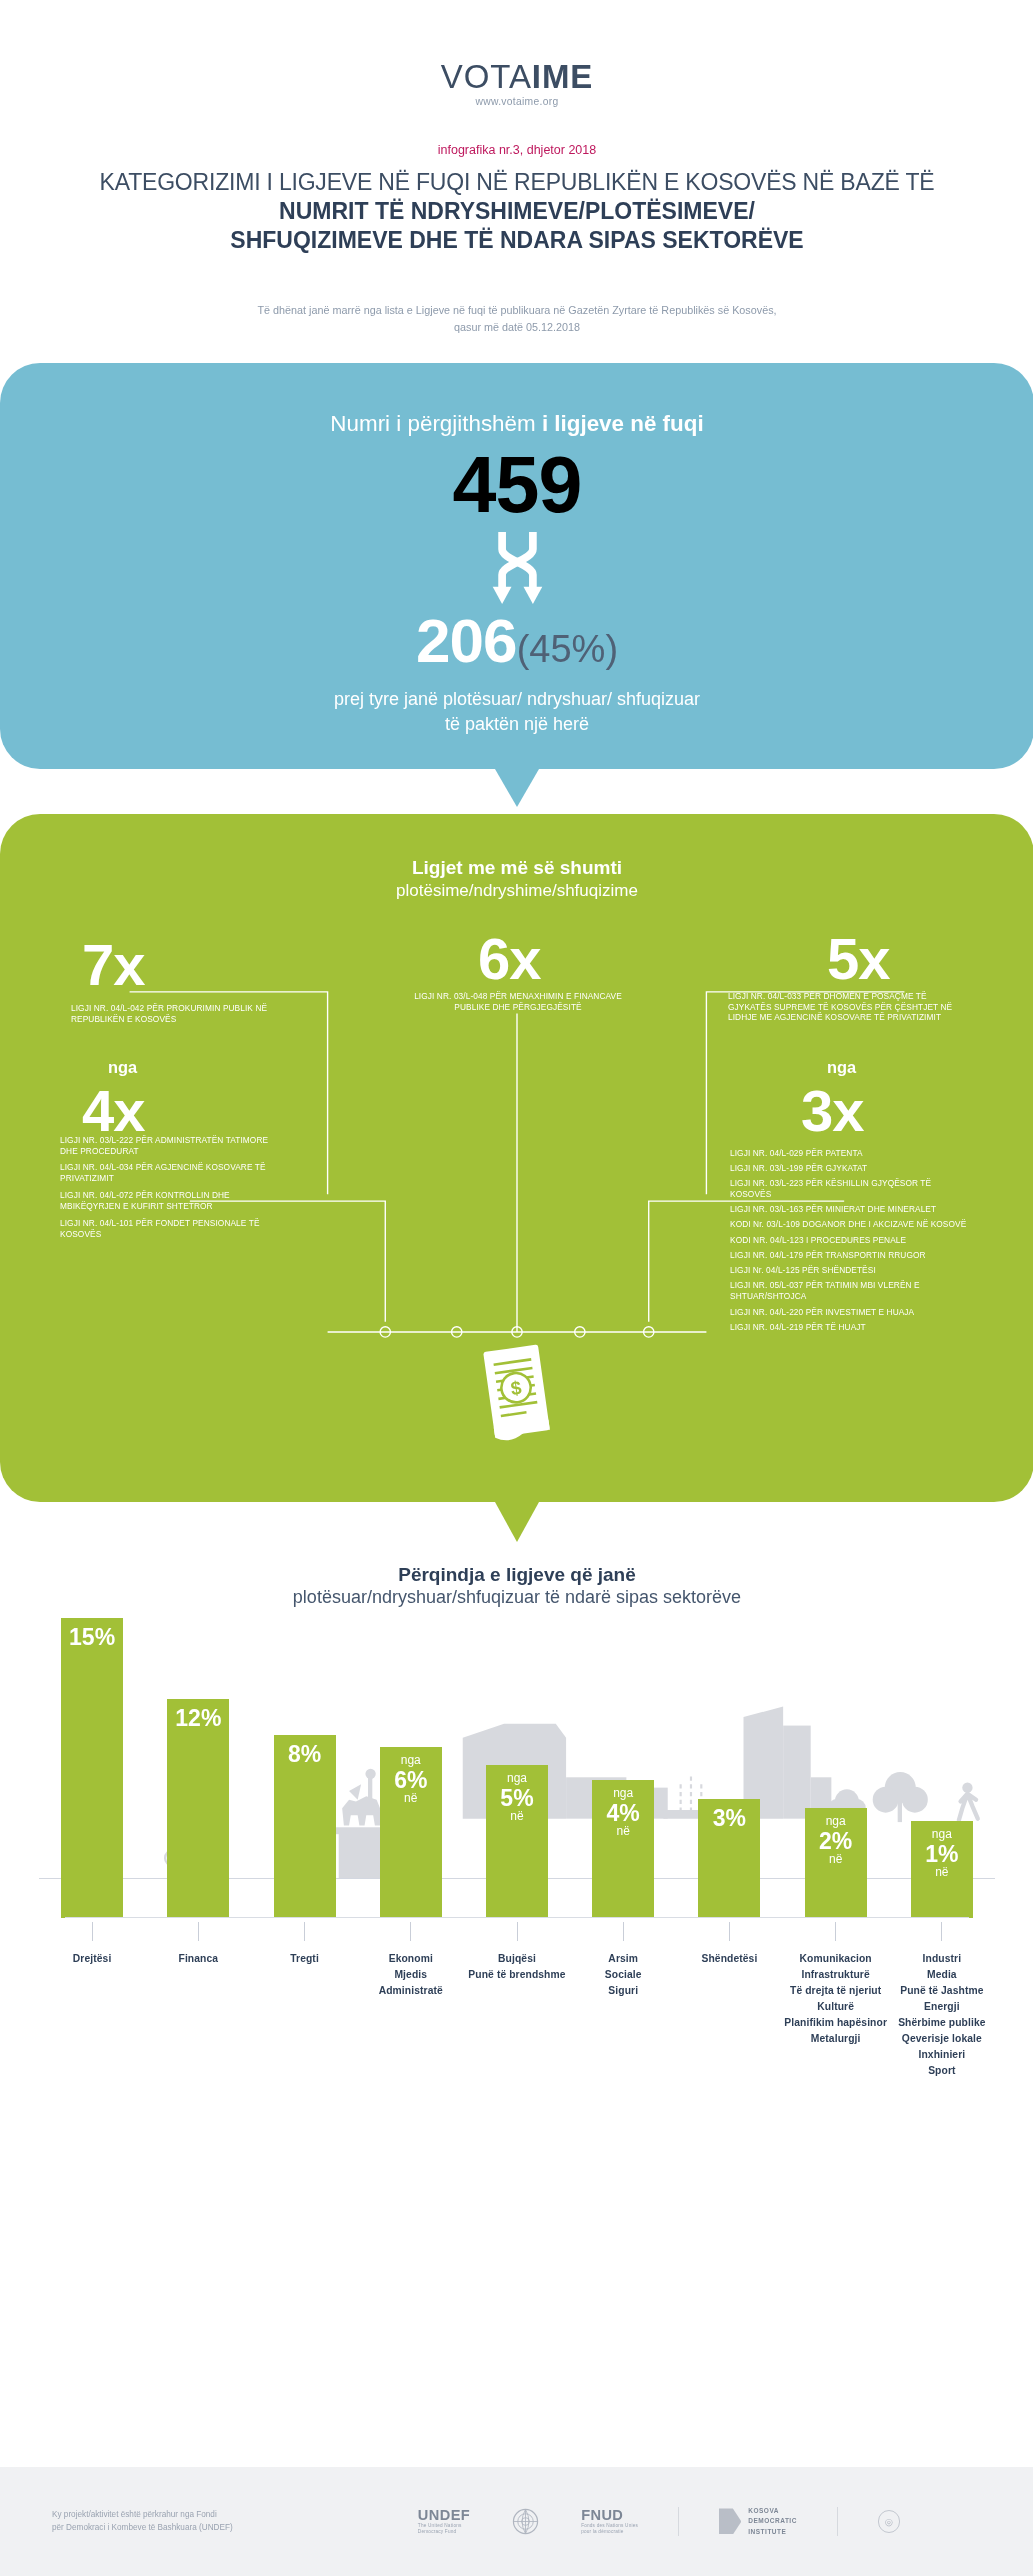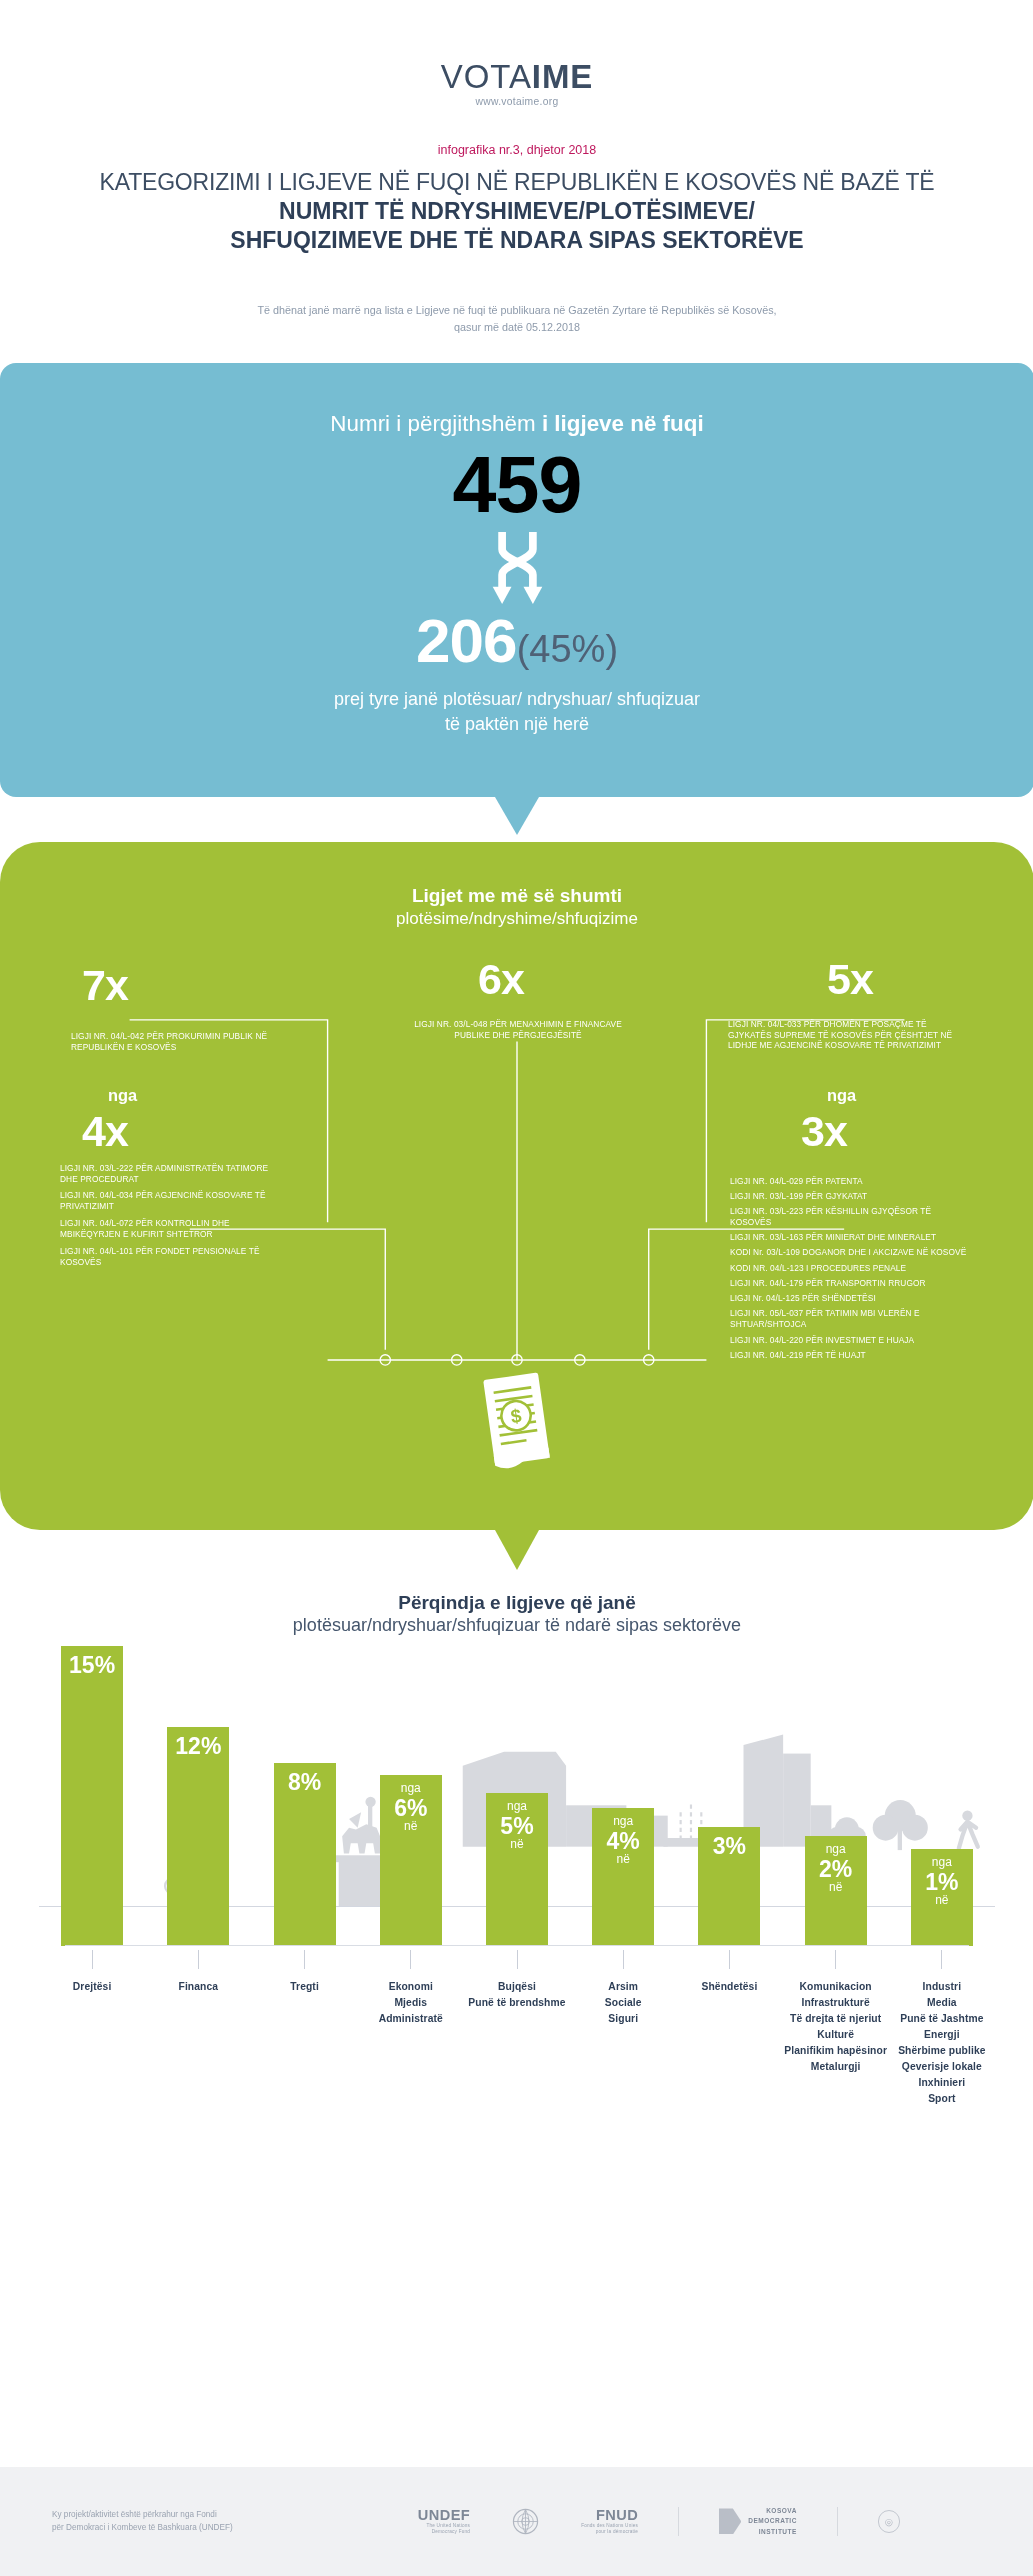--- a/index.html
+++ b/index.html
@@ -66,23 +66,22 @@
 
   
   .blue-panel {
     position: relative;
     margin-top: 27.6px;
     background: #76bdd2;
     border-top-left-radius: 40px;
     border-top-right-radius: 40px;
     border-bottom-left-radius: 40px;
     border-bottom-right-radius: 40px;
-    padding: 48px 0 60px;
+    padding: 48px 0 32px;
     text-align: center;
-    border-radius: 16px;
   }
   .blue-head {
     font-size: 22.4px;
     color: #ffffff;
     font-weight: 300;
   }
   .blue-head b { font-weight: 800; }
   .bignum {
     font-size: 79px;
     font-weight: 800;
@@ -139,21 +138,21 @@
     text-align: center;
     color: #ffffff;
   }
   .green-head .g1 { font-size: 19px; font-weight: 800; }
   .green-head .g2 { font-size: 17px; font-weight: 300; margin-top: 1.7px; }
 
   .green-body { position: relative; height: 551px; margin-top: 15.5px; }
 
   .xnum {
     position: absolute;
-    font-size: 43px;
+    font-size: 58px;
     font-weight: 800;
     color: #ffffff;
     line-height: 1;
     letter-spacing: -0.9px;
   }
   .nga-lbl {
     position: absolute;
     font-size: 16.4px;
     font-weight: 700;
     color: #ffffff;
@@ -286,21 +285,20 @@
     color: #9aa3b1;
     line-height: 1.5;
   }
   .footer-logos {
     flex: 1;
     display: flex;
     align-items: center;
     justify-content: center;
     gap: 40px;
     color: #7d8796;
-    text-align: right;
   }
   .flogo { display: flex; align-items: center; gap: 6.9px; }
   .flogo .ftxt-main { font-size: 14.6px; font-weight: 700; letter-spacing: 0.4px; color: #7d8796; }
   .flogo .ftxt-sub { font-size: 4.7px; color: #9aa3b1; line-height: 1.45; letter-spacing: 0.2px; }
   .fdiv { width: 0.9px; height: 29px; background: #d6d9de; }
   .fmark {
     width: 22.4px; height: 26px; background: #b9bec7;
     clip-path: polygon(0 0, 62% 0, 100% 50%, 62% 100%, 0 100%);
   }
   .kdi { font-size: 6.5px; font-weight: 700; color: #7d8796; line-height: 1.6; letter-spacing: 0.5px; }

